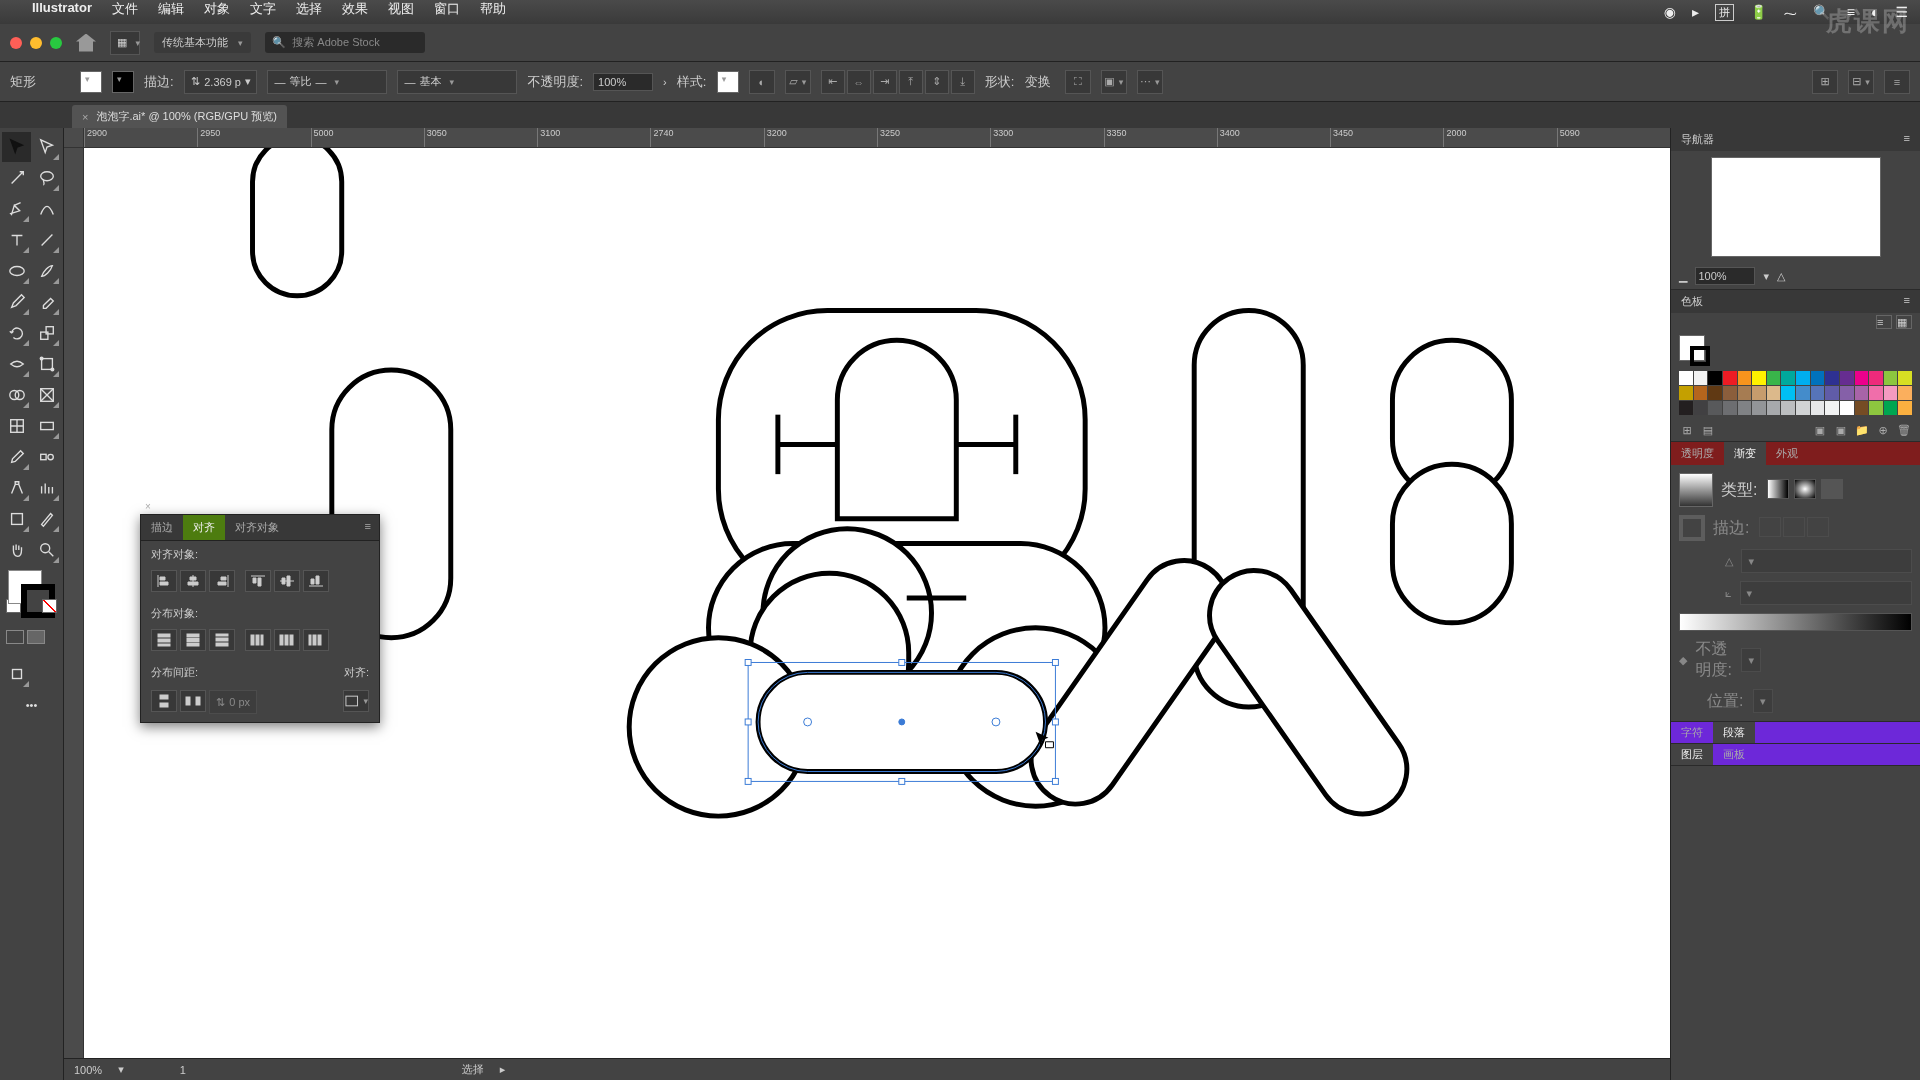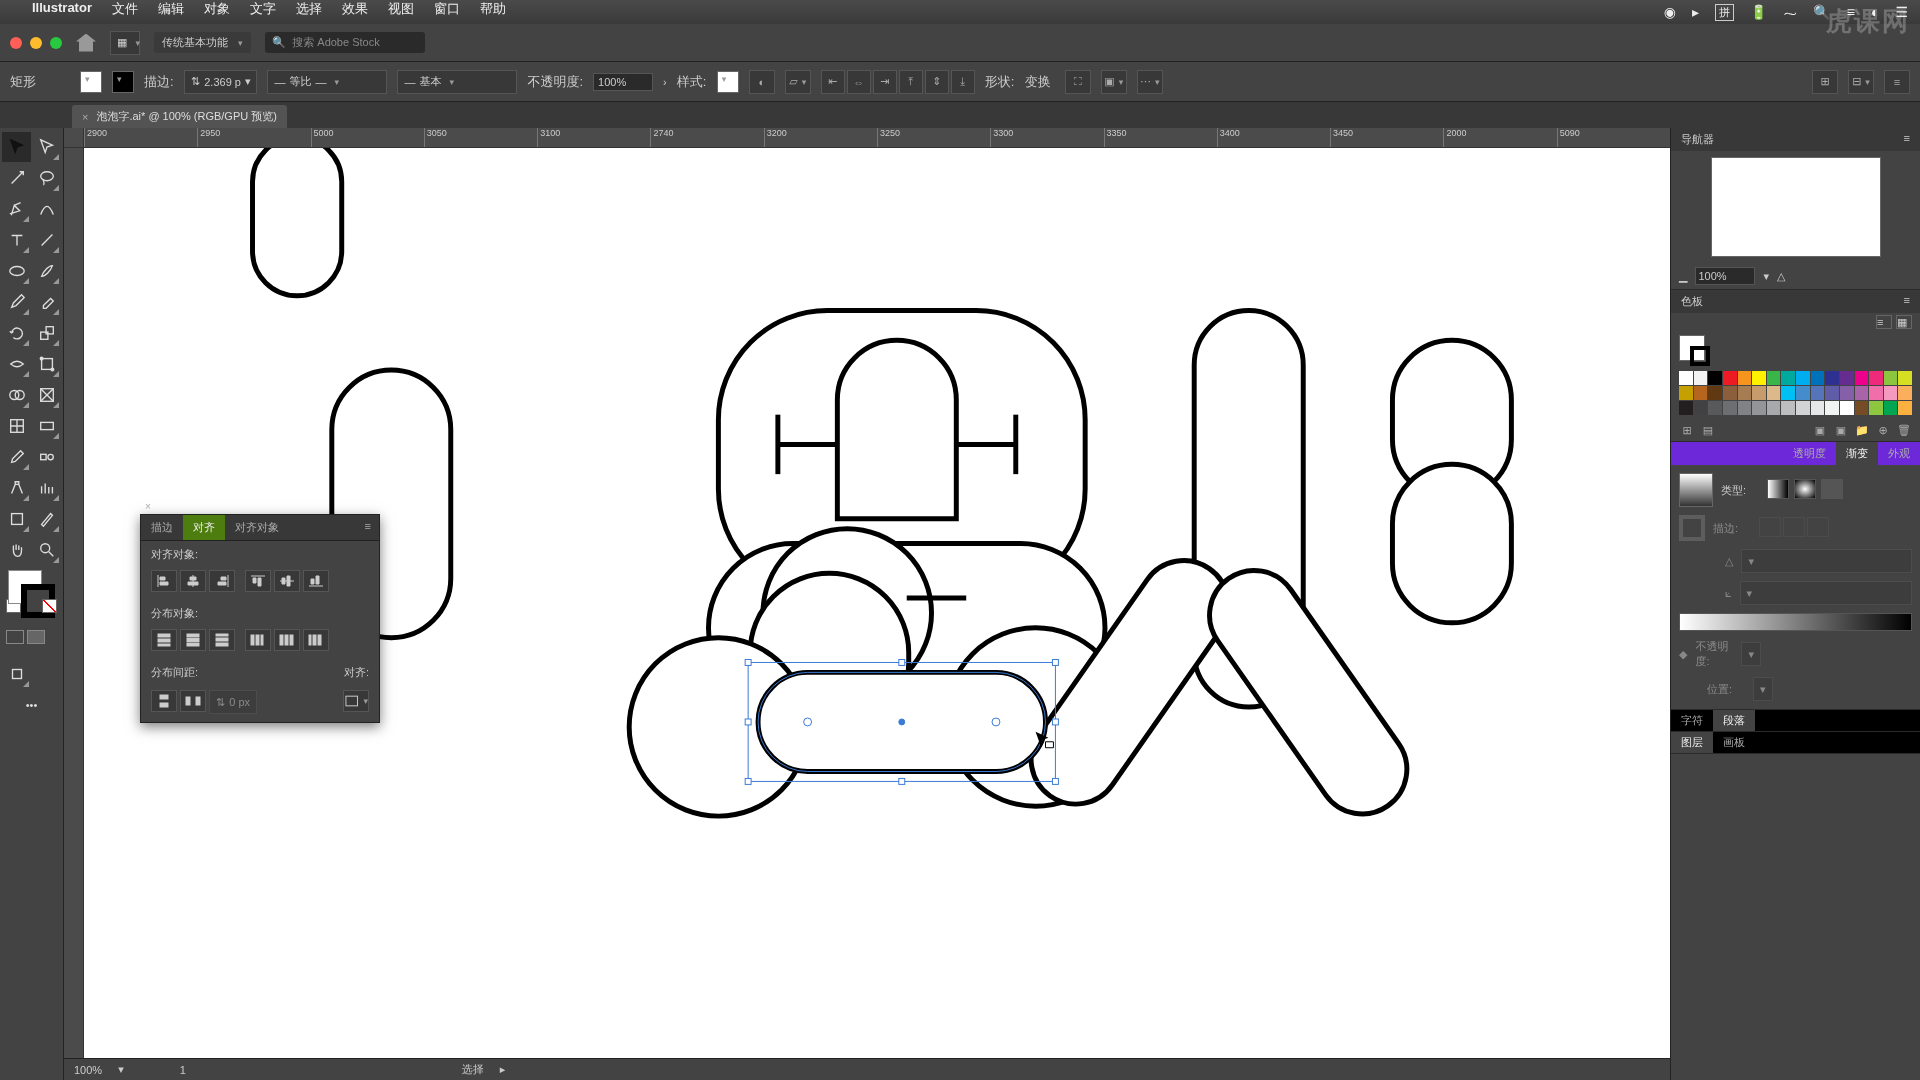--- a/index.html
+++ b/index.html
@@ -87,29 +87,29 @@
 .nav-thumb { width:170px; height:100px; background:#fff; border:1px solid #666; margin:6px auto;}
 .zoom-row{display:flex;align-items:center;gap:8px;padding:4px 8px;}
 .zoom-row input{width:60px;background:#2a2a2a;border:1px solid #555;color:#ccc;padding:2px;font-size:11px;}
 .swatches-hdr{display:flex;justify-content:flex-end;gap:4px;padding:2px 8px;}
 .swatches-hdr .sm{width:16px;height:14px;border:1px solid #666;}
 .sw-grid{display:grid;grid-template-columns:repeat(16,1fr);gap:1px;padding:4px 8px;}
 .sw-grid span{height:14px;}
 .sw-ctl{display:flex;gap:6px;padding:4px 8px;justify-content:space-between;}
 .sw-ctl .l,.sw-ctl .r{display:flex;gap:5px;}
 .sw-ctl span{width:16px;height:14px;color:#aaa;display:flex;align-items:center;justify-content:center;font-size:11px;}
-.grad-tabs{display:flex;background:#6d28d9;justify-content:flex-end;}
+.grad-tabs{display:flex;background:#7f1d1d;}
 .grad-tabs span{padding:4px 10px;color:#aaa;font-size:11px;}
 .grad-tabs span.active{background:#434343;color:#eee;}
 .grad-body{padding:8px;display:flex;flex-direction:column;gap:8px;}
 .grad-row{display:flex;align-items:center;gap:8px;}
-.grad-row .lbl{width:38px;color:#ccc;font-size:11px;}
+.grad-row .lbl{width:38px;color:#ccc;font-size:16px;}
 .grad-type span{width:22px;height:20px;border:1px solid #555;display:inline-block;margin-right:2px;}
 .grad-bar{height:18px;background:linear-gradient(90deg,#fff,#000);border:1px solid #555;}
-.small-tabs{display:flex;background:#000000;text-align:center;}
+.small-tabs{display:flex;background:#6d28d9;text-align:center;}
 .small-tabs span{padding:3px 10px;color:#aaa;font-size:11px;}
 .small-tabs span.active{color:#eee;background:#434343;}
 
 .watermark{position:absolute;right:10px;top:4px;color:rgba(255,255,255,.25);font-size:26px;font-weight:700;letter-spacing:2px;z-index:50;pointer-events:none;}
 </style>
 </head>
 <body>
 
 <div class="watermark">虎课网</div>
 

